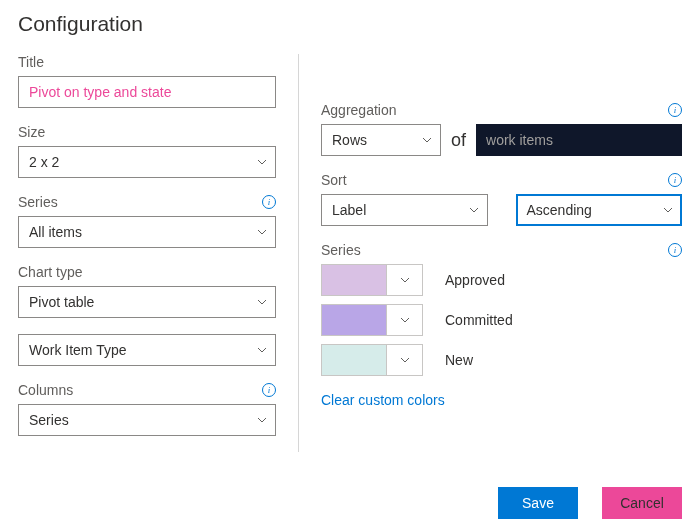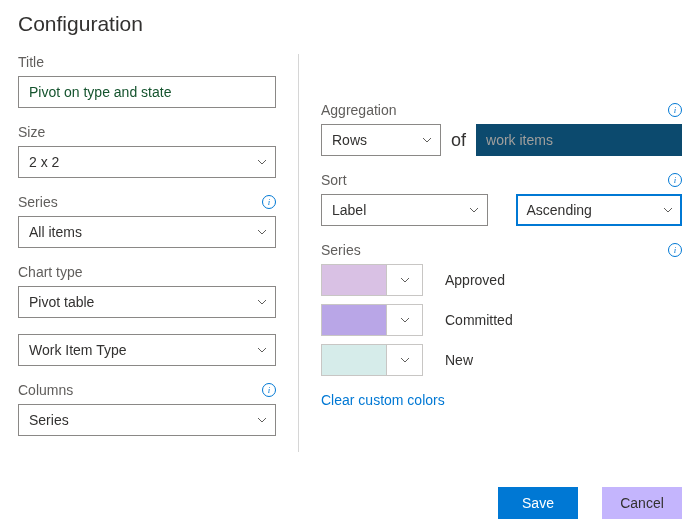--- a/index.html
+++ b/index.html
@@ -58,21 +58,21 @@
       font-family: Georgia, serif;
       cursor: pointer;
     }
     .text-input {
       width: 100%;
       height: 32px;
       border: 1px solid #8a8886;
       padding: 8px 10px;
       font-size: 14px;
       font-family: inherit;
-      color: #14532d;
+      color: #ec4899;
       outline: none;
     }
     .select {
       width: 100%;
       height: 32px;
       border: 1px solid #8a8886;
       padding: 0 30px 0 10px;
       font-size: 14px;
       font-family: inherit;
       color: #323130;
@@ -98,21 +98,21 @@
     .agg-row {
       display: flex;
       align-items: center;
       gap: 10px;
     }
     .agg-count { width: 120px; }
     .agg-of { color: #323130; font-size: 18px; }
     .agg-what {
       flex: 1;
       height: 32px;
-      background: #0c4a6e;
+      background: #0f172a;
       color: #a19f9d;
       padding: 0 10px;
       display: flex;
       align-items: center;
     }
     .sort-row {
       display: flex;
       gap: 28px;
     }
     .sort-row > div { flex: 1; }
@@ -159,21 +159,21 @@
     .btn {
       min-width: 80px;
       height: 32px;
       border: none;
       font-size: 14px;
       font-family: inherit;
       cursor: pointer;
       padding: 0 16px;
     }
     .btn-primary { background: #0078d4; color: #fff; }
-    .btn-default { background: #c4b5fd; color: #323130; }
+    .btn-default { background: #ec4899; color: #323130; }
   </style>
 </head>
 <body>
 
 <h1>Configuration</h1>
 
 <div class="body-grid">
 
   <div class="col-left">
 

